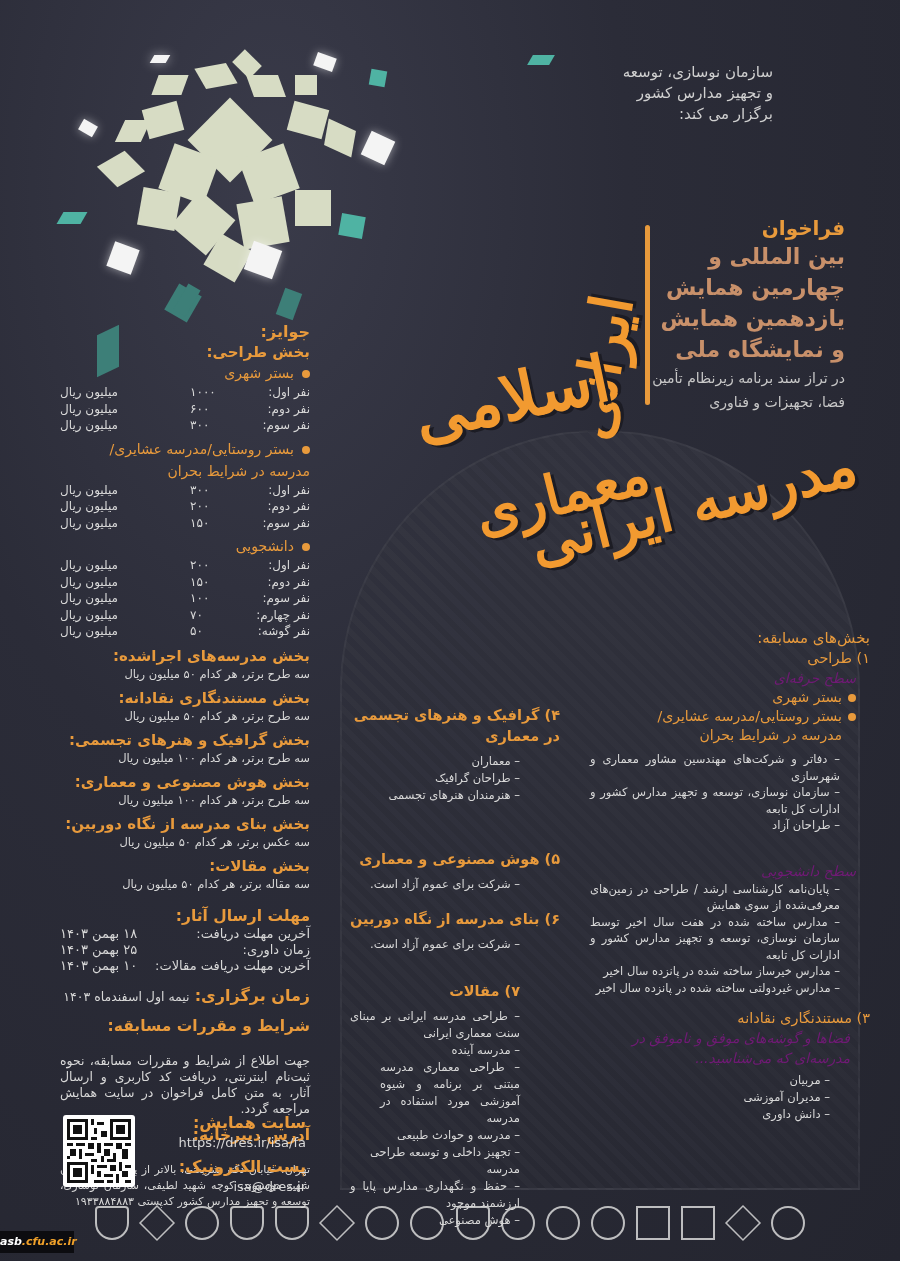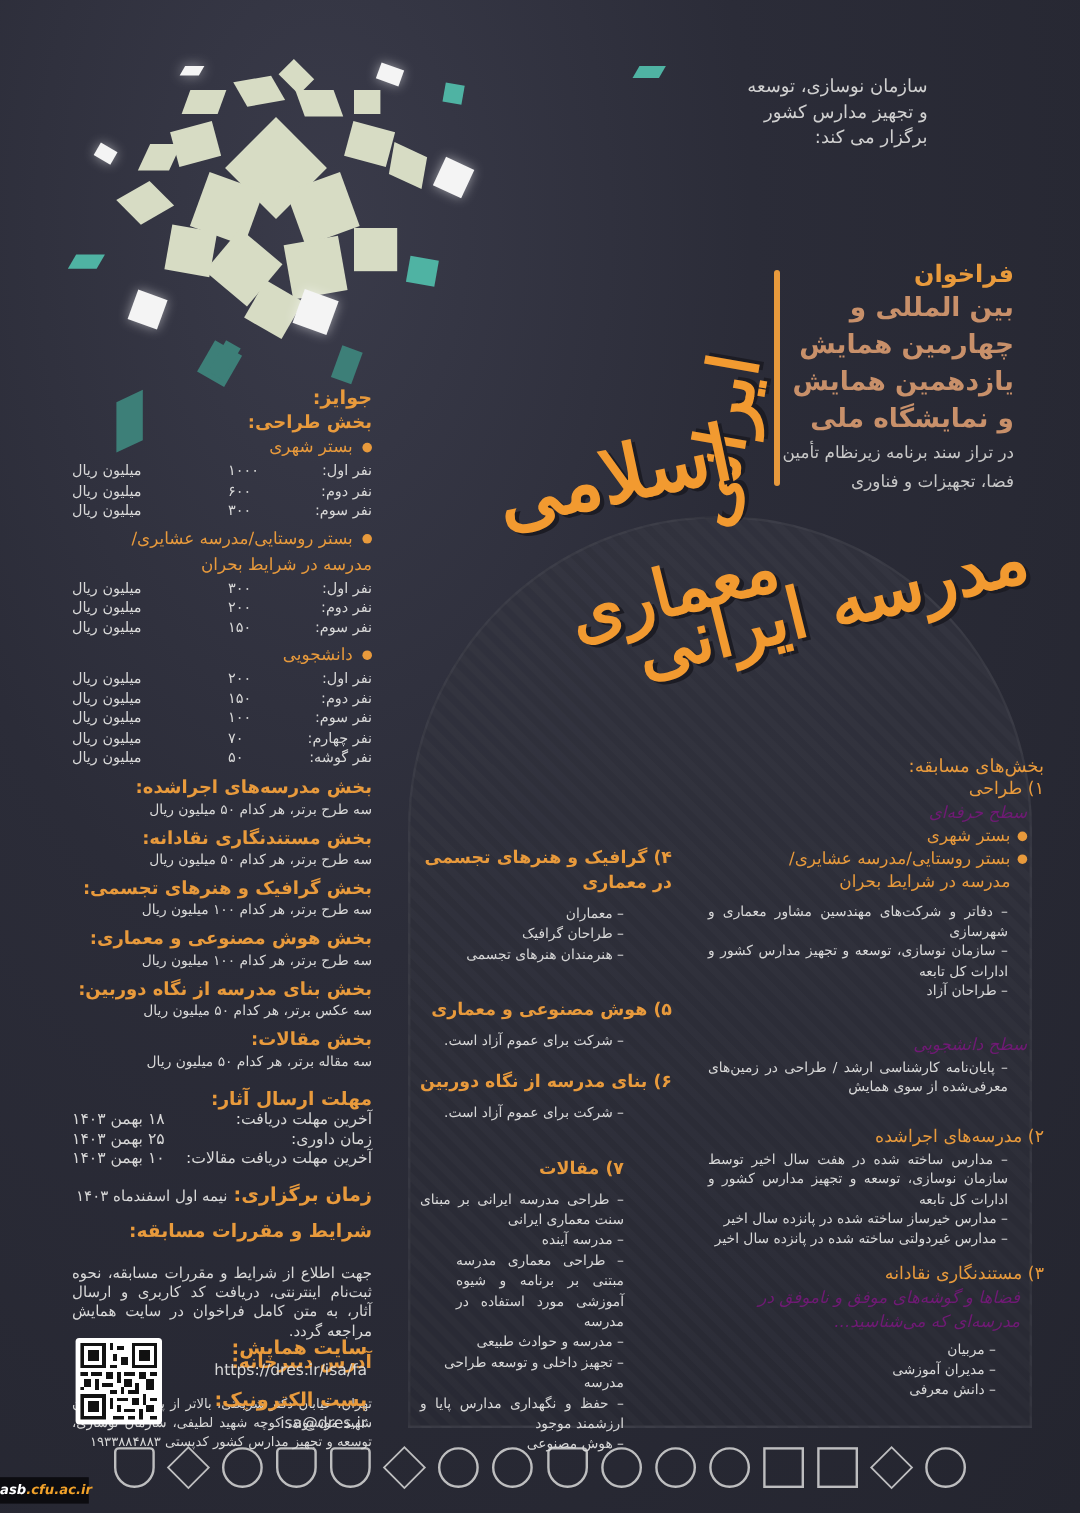--- a/index.html
+++ b/index.html
@@ -331,21 +331,21 @@
 </div>
 
 <div class="abs mid-col">
   <div class="mid-h">۴) گرافیک و هنرهای تجسمی در معماری</div>
   <div style="padding-right:40px;margin-top:6px;">
     <div class="item">– معماران</div>
     <div class="item">– طراحان گرافیک</div>
     <div class="item">– هنرمندان هنرهای تجسمی</div>
   </div>
 
-  <div class="mid-h" style="margin-top:28px;">۵) هوش مصنوعی و معماری</div>
+  <div class="mid-h" style="margin-top:45px;">۵) هوش مصنوعی و معماری</div>
   <div style="padding-right:40px;margin-top:6px;">
     <div class="item">– شرکت برای عموم آزاد است.</div>
   </div>
 
   <div class="mid-h" style="margin-top:16px;">۶) بنای مدرسه از نگاه دوربین</div>
   <div style="padding-right:40px;margin-top:6px;">
     <div class="item">– شرکت برای عموم آزاد است.</div>
   </div>
 
   <div class="mid-h" style="margin-top:28px;padding-right:40px;">۷) مقالات</div>
@@ -370,33 +370,32 @@
   <div style="padding-right:30px;margin-top:6px;">
     <div class="r-item">– دفاتر و شرکت‌های مهندسین مشاور معماری و شهرسازی</div>
     <div class="r-item">– سازمان نوسازی، توسعه و تجهیز مدارس کشور و ادارات کل تابعه</div>
     <div class="r-item">– طراحان آزاد</div>
   </div>
   <div class="r-h2" style="margin-top:27px;">سطح دانشجویی</div>
   <div style="padding-right:30px;">
     <div class="r-item">– پایان‌نامه کارشناسی ارشد / طراحی در زمین‌های معرفی‌شده از سوی همایش</div>
   </div>
 
-  <div class="r-h" style="margin-top:24px;">۲) مدرسه‌های اجراشده</div>
   <div style="padding-right:30px;">
     <div class="r-item">– مدارس ساخته شده در هفت سال اخیر توسط سازمان نوسازی، توسعه و تجهیز مدارس کشور و ادارات کل تابعه</div>
     <div class="r-item">– مدارس خیرساز ساخته شده در پانزده سال اخیر</div>
     <div class="r-item">– مدارس غیردولتی ساخته شده در پانزده سال اخیر</div>
   </div>
 
   <div class="r-h" style="margin-top:12px;">۳) مستندنگاری نقادانه</div>
   <div class="r-h2" style="padding-right:20px;">فضاها و گوشه‌های موفق و ناموفق در مدرسه‌ای که می‌شناسید...</div>
   <div style="padding-right:40px;margin-top:4px;">
     <div class="item">– مربیان</div>
     <div class="item">– مدیران آموزشی</div>
-    <div class="item">– دانش معرفی</div>
+    <div class="item">– دانش داوری</div>
   </div>
 </div>
 
 <div class="abs logos">
   <div class="logo shield"></div>
   <div class="logo diamond"></div>
   <div class="logo circle"></div>
   <div class="logo shield"></div>
   <div class="logo shield"></div>
   <div class="logo diamond"></div>

